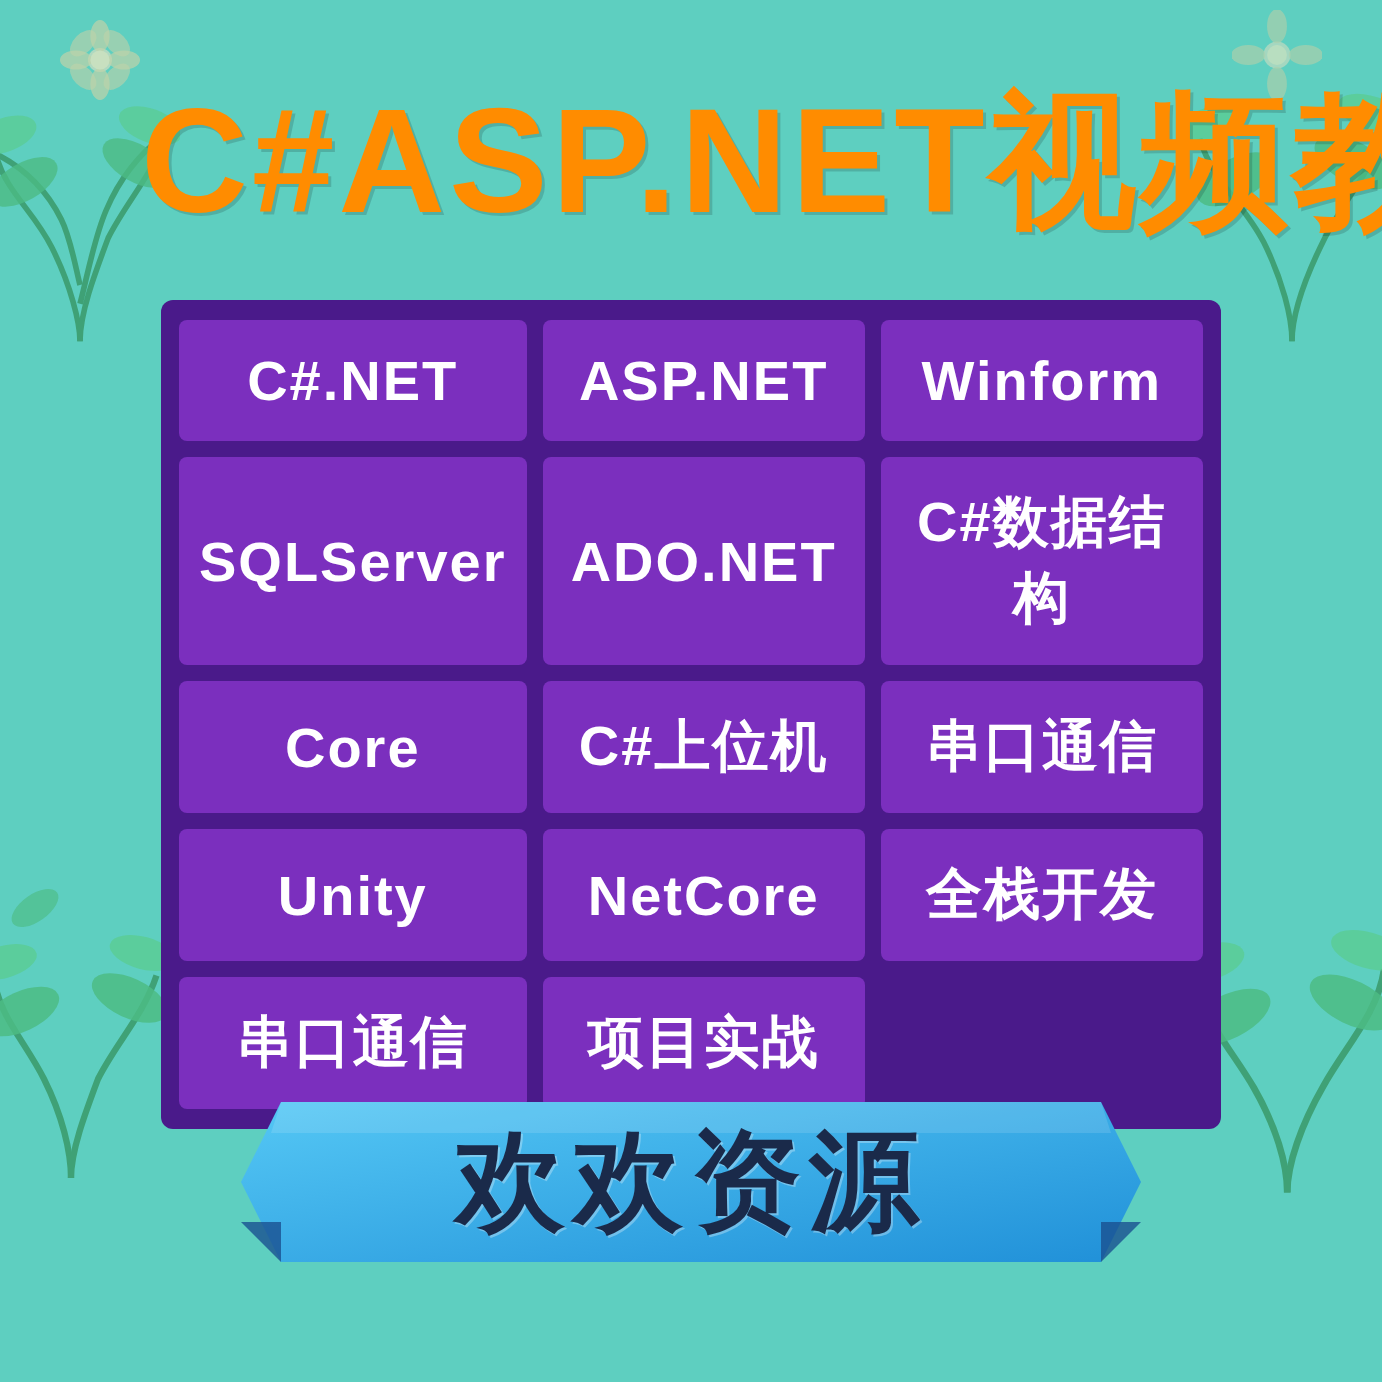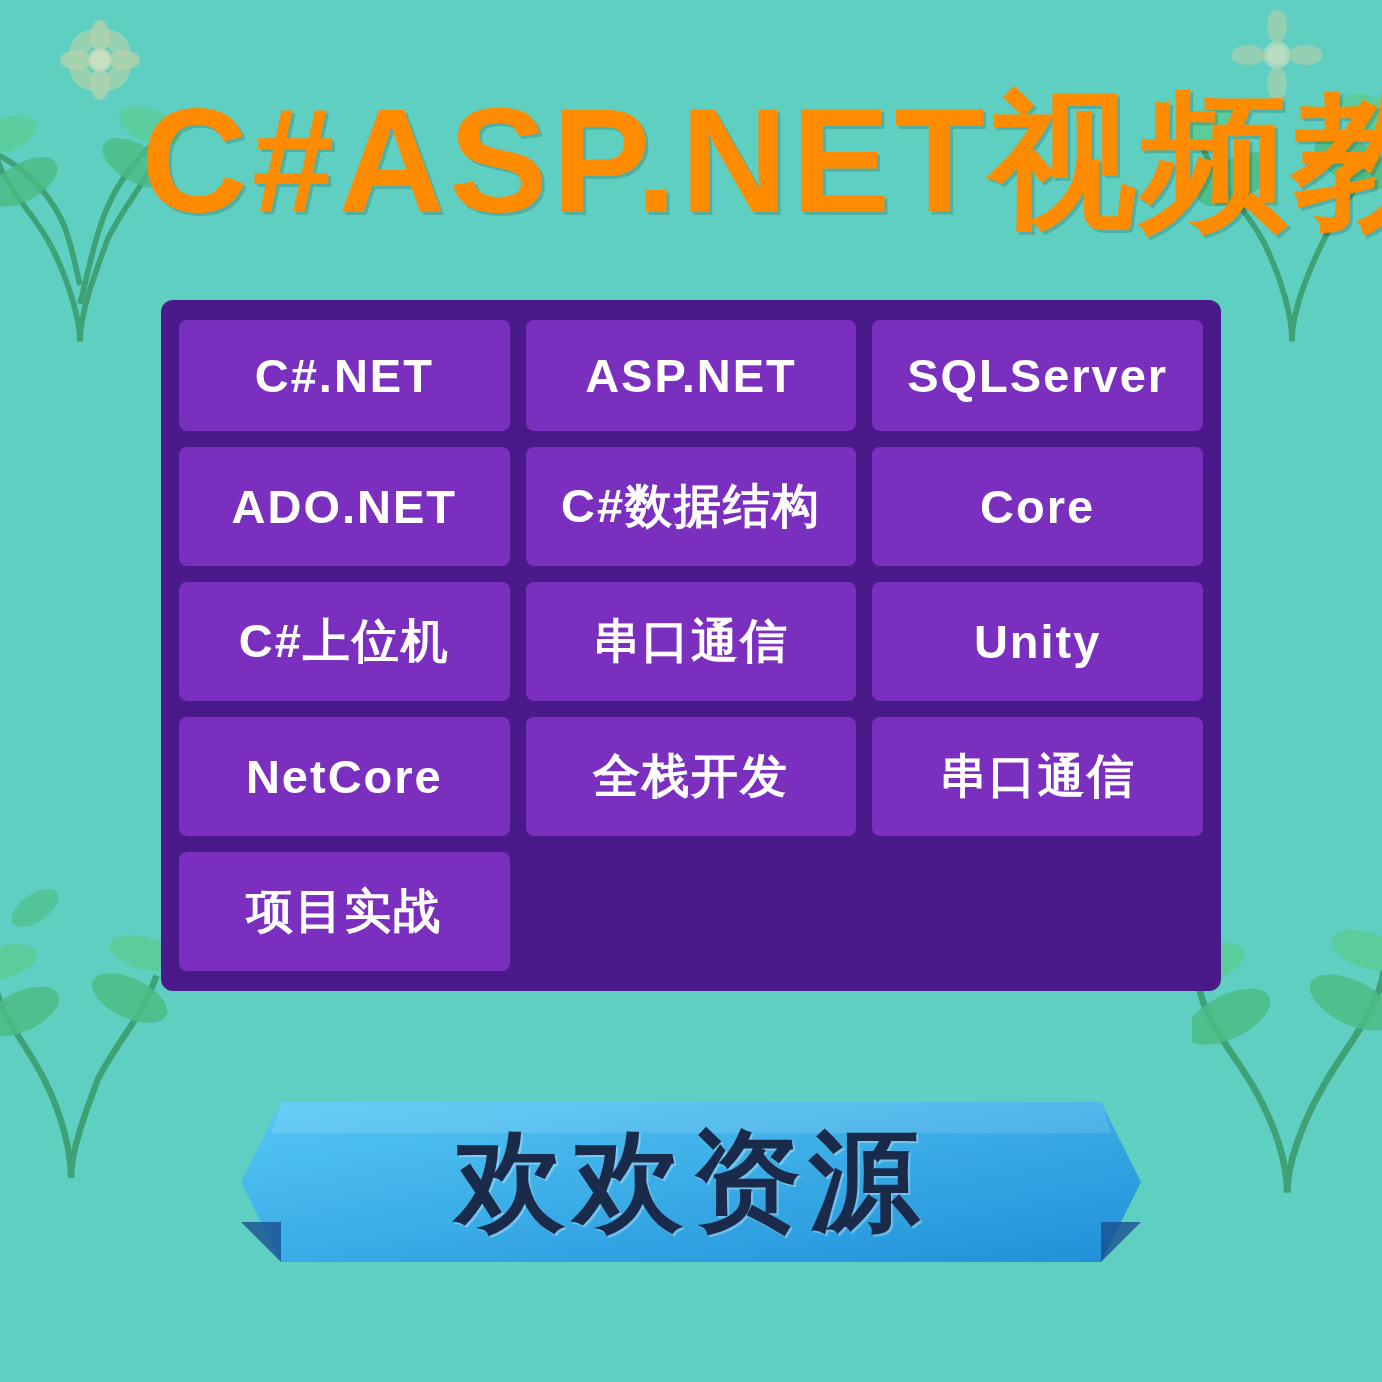--- a/index.html
+++ b/index.html
@@ -107,21 +107,21 @@
       grid-template-columns: repeat(3, 1fr);
       gap: 16px;
     }
 
     .grid-item {
       background-color: #7b2fbe;
       border-radius: 8px;
       padding: 28px 20px;
       text-align: center;
       color: white;
-      font-size: 47px;
+      font-size: 56px;
       font-weight: 700;
       letter-spacing: 2px;
       min-height: 110px;
       display: flex;
       align-items: center;
       justify-content: center;
     }
 
     
     .banner-container {
@@ -221,20 +221,21 @@
     <ellipse cx="16" cy="148" rx="40" ry="19" fill="#5acc88" opacity="0.75" transform="rotate(-16 16 148)"></ellipse>
     <ellipse cx="185" cy="135" rx="40" ry="19" fill="#5acc88" opacity="0.75" transform="rotate(16 185 135)"></ellipse>
   </svg>
 
   <div class="main-title">C#ASP.NET视频教程</div>
 
   <div class="grid-container">
 
     <div class="grid-item">C#.NET</div>
     <div class="grid-item">ASP.NET</div>
+    <div class="grid-item">Winform</div>
 
     <div class="grid-item">SQLServer</div>
     <div class="grid-item">ADO.NET</div>
     <div class="grid-item">C#数据结构</div>
 
     <div class="grid-item">Core</div>
     <div class="grid-item">C#上位机</div>
     <div class="grid-item">串口通信</div>
 
     <div class="grid-item">Unity</div>

